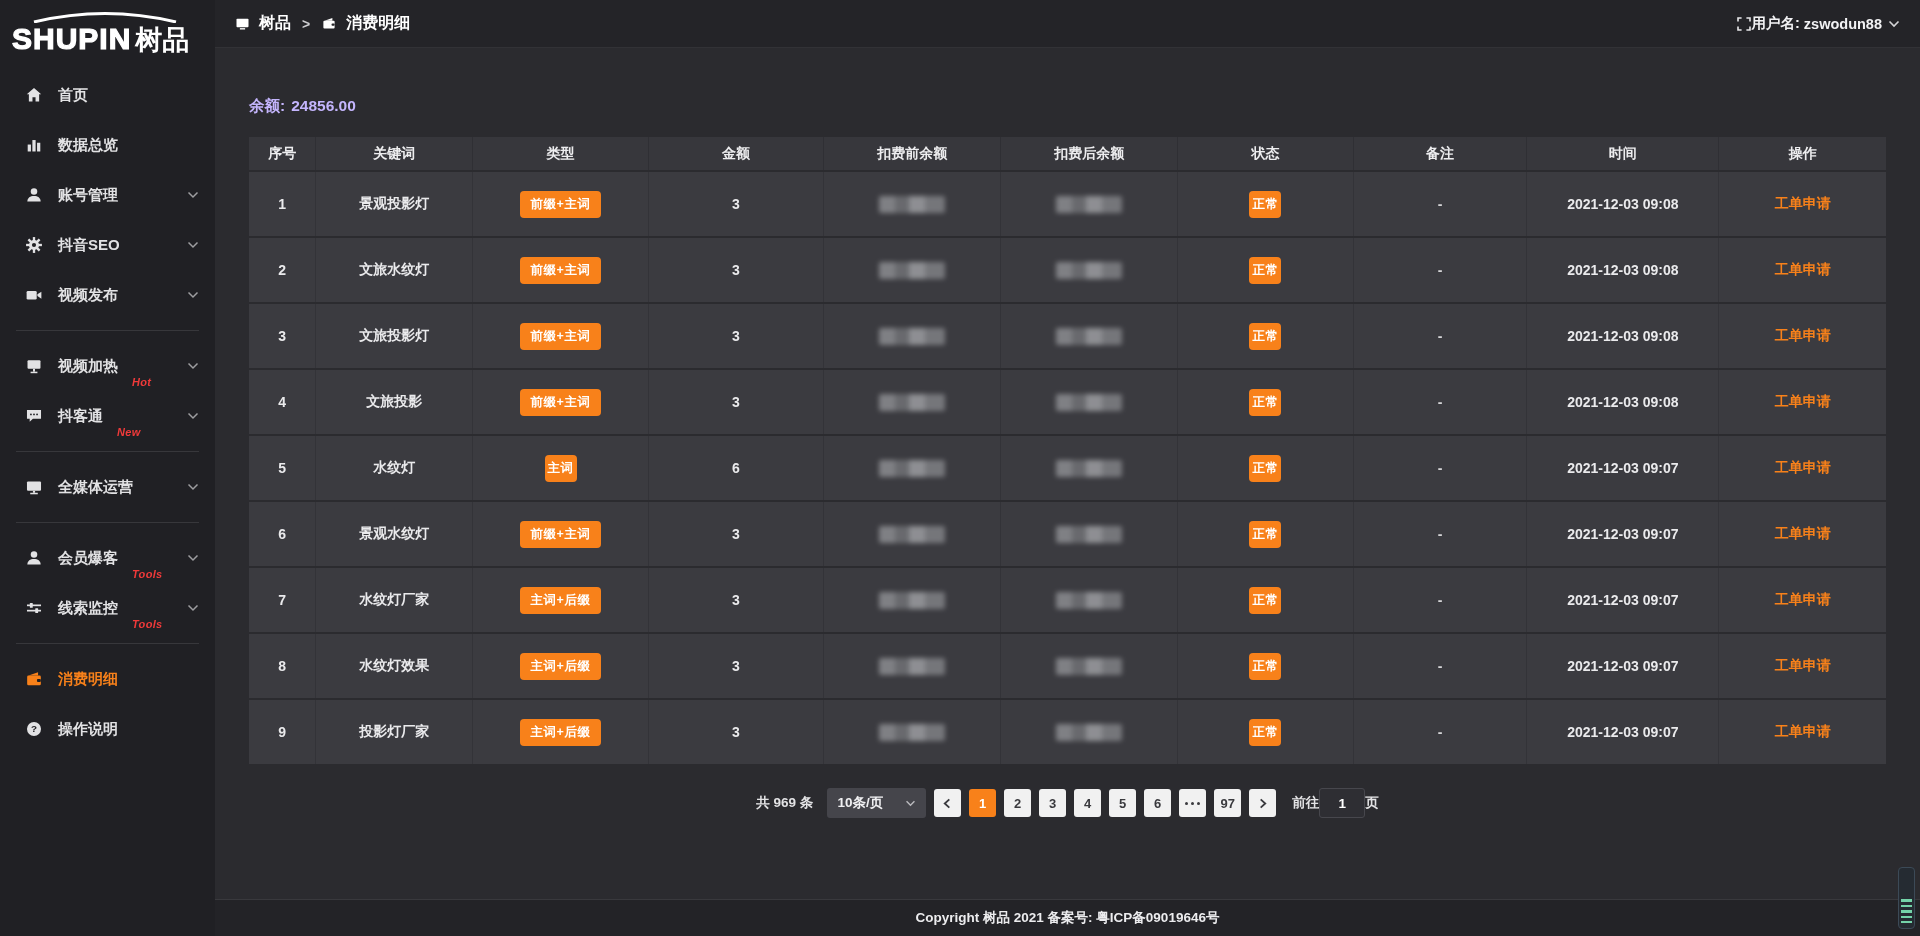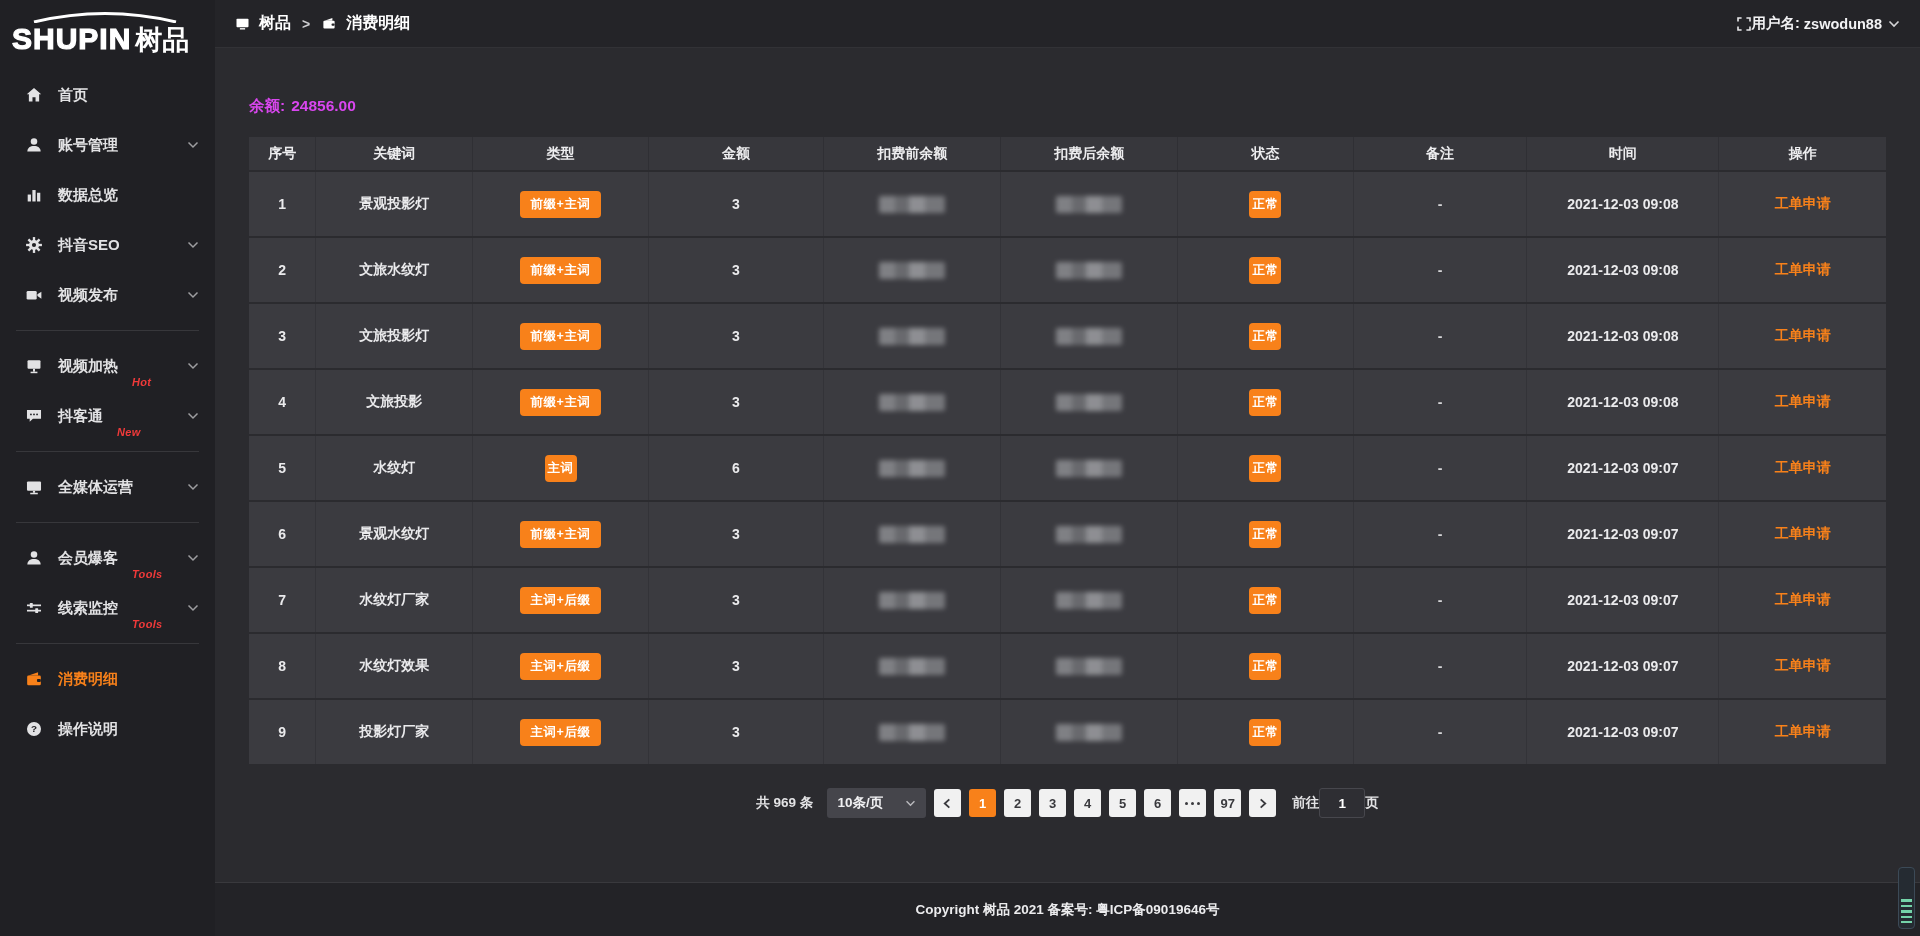--- a/index.html
+++ b/index.html
@@ -47,21 +47,21 @@
           border-bottom:1px solid #323236;display:flex;align-items:center;padding:0 20px;z-index:2;}
   .breadcrumb{display:flex;align-items:center;gap:9px;font-size:16px;font-weight:700;color:#fff;}
   .bc-icon{display:flex;}
   .bc-sep{color:#cfcfd2;font-size:14px;font-weight:700;margin:0 2px;}
   .top-right{margin-left:auto;display:flex;align-items:center;}
   .fs-icon{display:flex;cursor:pointer;}
   .user-box{display:flex;align-items:center;gap:4px;font-size:14.5px;font-weight:700;color:#f2f2f4;cursor:pointer;}
   .user-chev{display:flex;margin-left:2px;opacity:.9;}
   
   .main{position:absolute;left:215px;top:48px;right:0;bottom:0;background:var(--bg-main);}
-  .balance{padding:48px 34px 0;font-size:15.5px;font-weight:800;color:#d946ef;}
+  .balance{padding:48px 34px 0;font-size:15.5px;font-weight:800;color:#c4b5fd;}
   .balance .b-val{margin-left:6px;}
   .table-wrap{margin:20px 34px 0;}
   table{width:100%;border-collapse:collapse;table-layout:fixed;}
   thead th{background:var(--bg-th);height:34px;font-size:14px;font-weight:700;color:#ededef;
            border-right:1px solid #2f2f34;border-bottom:2px solid var(--line);padding:0 4px;}
   thead th:last-child{border-right:none;}
   tbody td{background:var(--bg-td);height:66px;text-align:center;font-size:14px;font-weight:700;
            border-right:1px solid #333338;border-bottom:2px solid var(--line);color:#eaeaec;padding:0 4px;}
   tbody td:last-child{border-right:none;}
   .badge{display:inline-block;background:var(--accent);color:#fff;font-size:12.5px;font-weight:700;
@@ -83,21 +83,21 @@
         align-items:center;justify-content:center;border-radius:3px;font-weight:800;font-size:13px;cursor:pointer;}
   .pbtn.active{background:var(--accent);color:#fff;}
   .pbtn .dots{display:flex;gap:3px;}
   .pbtn .dots i{width:3px;height:3px;border-radius:50%;background:#3a3a3e;display:block;}
   .pbtn svg{width:11px;height:11px;}
   .goto{display:flex;align-items:center;margin-left:8px;}
   .goto-input{width:46px;height:30px;background:#2e2e33;border:1px solid #47474d;border-radius:3px;
               color:#fff;text-align:center;font-size:13.5px;font-weight:700;outline:none;
               font-family:"Liberation Sans","DejaVu Sans",sans-serif;}
   
-  .page-footer{position:absolute;left:0;right:0;bottom:0;height:54px;background:#232327;
+  .page-footer{position:absolute;left:0;right:0;bottom:0;height:37px;background:#232327;
                border-top:1px solid #39393d;display:flex;align-items:center;justify-content:center;
                font-size:13.5px;font-weight:700;color:#ececee;}
   
   .scroll-widget{position:absolute;right:5px;bottom:7px;width:17px;height:62px;background:#252b32;
                  border:1px solid #3c4a57;border-radius:4px;z-index:5;overflow:hidden;}
   .scroll-widget .stripes{position:absolute;left:2px;right:2px;bottom:3px;height:26px;
     background:repeating-linear-gradient(to bottom,#74d3a9 0 2.5px,transparent 2.5px 5.5px);}
 </style>
 </head>
 <body>
@@ -119,40 +119,40 @@
         <span class="s-icon">
           <svg width="18" height="18" viewBox="0 0 20 20" fill="currentColor">
             <path d="M10 2.2 L18 9.3 H15.7 V17.2 H11.7 V12.4 H8.3 V17.2 H4.3 V9.3 H2 Z"></path>
           </svg>
         </span>
         <span class="s-label">首页</span>
       </div>
       <div class="side-item">
         <span class="s-icon">
           <svg width="18" height="18" viewBox="0 0 20 20" fill="currentColor">
-            <circle cx="10" cy="6.2" r="3.6"></circle>
-            <path d="M2.6 17.3 c0-4.1 3.3-6.1 7.4-6.1 s7.4 2 7.4 6.1 z"></path>
-          </svg>
-        </span>
-        <span class="s-label">账号管理</span>
-        <span class="s-chev">
-          <svg width="12" height="8" viewBox="0 0 12 8" fill="none" stroke="#bdbdbf" stroke-width="1.5">
-            <path d="M1.5 1.5 L6 6 L10.5 1.5"></path>
-          </svg>
-        </span>
-      </div>
-      <div class="side-item">
-        <span class="s-icon">
-          <svg width="18" height="18" viewBox="0 0 20 20" fill="currentColor">
             <rect x="3" y="9.5" width="3.6" height="7.7"></rect>
             <rect x="8.2" y="4.5" width="3.6" height="12.7"></rect>
             <rect x="13.4" y="7.5" width="3.6" height="9.7"></rect>
           </svg>
         </span>
         <span class="s-label">数据总览</span>
+      </div>
+      <div class="side-item">
+        <span class="s-icon">
+          <svg width="18" height="18" viewBox="0 0 20 20" fill="currentColor">
+            <circle cx="10" cy="6.2" r="3.6"></circle>
+            <path d="M2.6 17.3 c0-4.1 3.3-6.1 7.4-6.1 s7.4 2 7.4 6.1 z"></path>
+          </svg>
+        </span>
+        <span class="s-label">账号管理</span>
+        <span class="s-chev">
+          <svg width="12" height="8" viewBox="0 0 12 8" fill="none" stroke="#bdbdbf" stroke-width="1.5">
+            <path d="M1.5 1.5 L6 6 L10.5 1.5"></path>
+          </svg>
+        </span>
       </div>
       <div class="side-item">
         <span class="s-icon">
           <svg width="18" height="18" viewBox="0 0 20 20" fill="currentColor">
             <g>
               <rect x="8.7" y="1.2" width="2.6" height="17.6"></rect>
               <rect x="8.7" y="1.2" width="2.6" height="17.6" transform="rotate(45 10 10)"></rect>
               <rect x="8.7" y="1.2" width="2.6" height="17.6" transform="rotate(90 10 10)"></rect>
               <rect x="8.7" y="1.2" width="2.6" height="17.6" transform="rotate(135 10 10)"></rect>
               <circle cx="10" cy="10" r="5.6"></circle>

